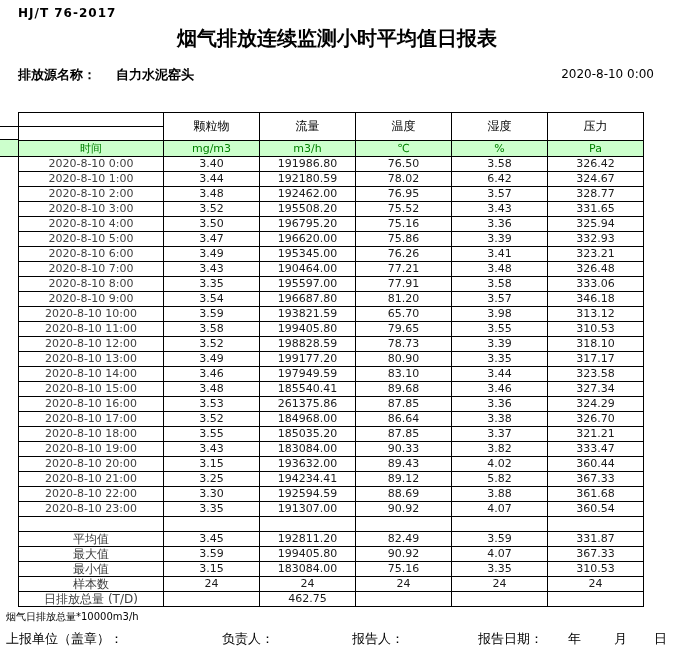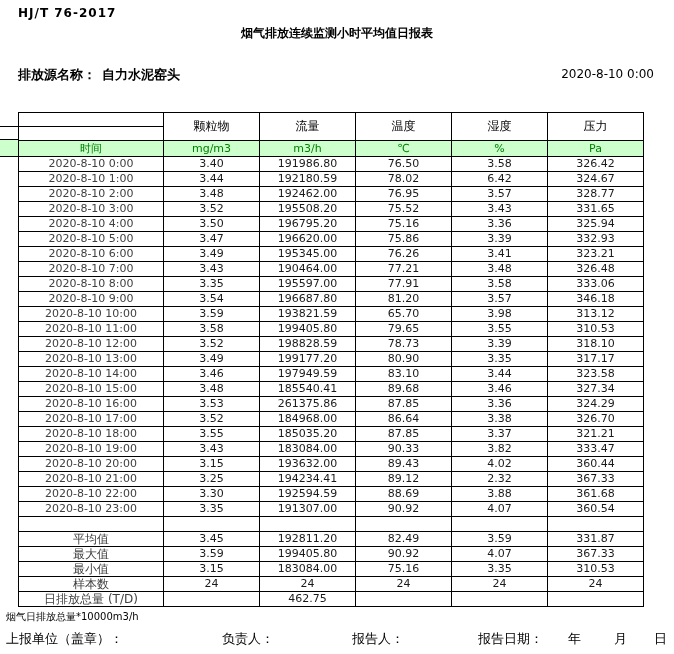--- a/index.html
+++ b/index.html
@@ -1,23 +1,23 @@
 <!DOCTYPE html>
 <html><head>
 <meta charset="utf-8">
 <style>
   html,body{margin:0;padding:0;background:#fff;}
   .page{
     position:relative;width:674px;height:654px;background:#fff;overflow:hidden;
     font-family:"DejaVu Sans","Liberation Sans",sans-serif;color:#000;
   }
   .doc-code{position:absolute;left:18px;top:6px;font-size:12px;font-weight:bold;letter-spacing:1px;}
-  .title{position:absolute;left:0;top:25px;width:100%;text-align:center;font-size:12px;font-weight:bold;}
+  .title{position:absolute;left:0;top:25px;width:100%;text-align:center;font-size:20px;font-weight:bold;}
   .source-line{position:absolute;left:18px;top:66px;font-size:13px;font-weight:bold;}
-  .source-value{margin-left:6px;}
+  .source-value{margin-left:20px;}
   .report-time{position:absolute;right:20px;top:67px;font-size:12px;font-weight:normal;}
 
   
   .ext-line{position:absolute;left:0;width:19px;height:0;border-top:1px solid #000;}
   .ext-line.l1{top:126px;}
   .ext-line.l2{top:139px;}
   .ext-green{position:absolute;left:0;top:140px;width:19px;height:16px;background:#ccffcc;border-bottom:1px solid #000;}
 
   table.report{
     position:absolute;left:18px;top:112px;
@@ -265,21 +265,21 @@
           <td class="cv">193632.00</td>
           <td class="cv">89.43</td>
           <td class="cv">4.02</td>
           <td class="cv">360.44</td>
         </tr>
         <tr>
           <td class="c0">2020-8-10 21:00</td>
           <td class="cv">3.25</td>
           <td class="cv">194234.41</td>
           <td class="cv">89.12</td>
-          <td class="cv">2.32</td>
+          <td class="cv">5.82</td>
           <td class="cv">367.33</td>
         </tr>
         <tr>
           <td class="c0">2020-8-10 22:00</td>
           <td class="cv">3.30</td>
           <td class="cv">192594.59</td>
           <td class="cv">88.69</td>
           <td class="cv">3.88</td>
           <td class="cv">361.68</td>
         </tr>

